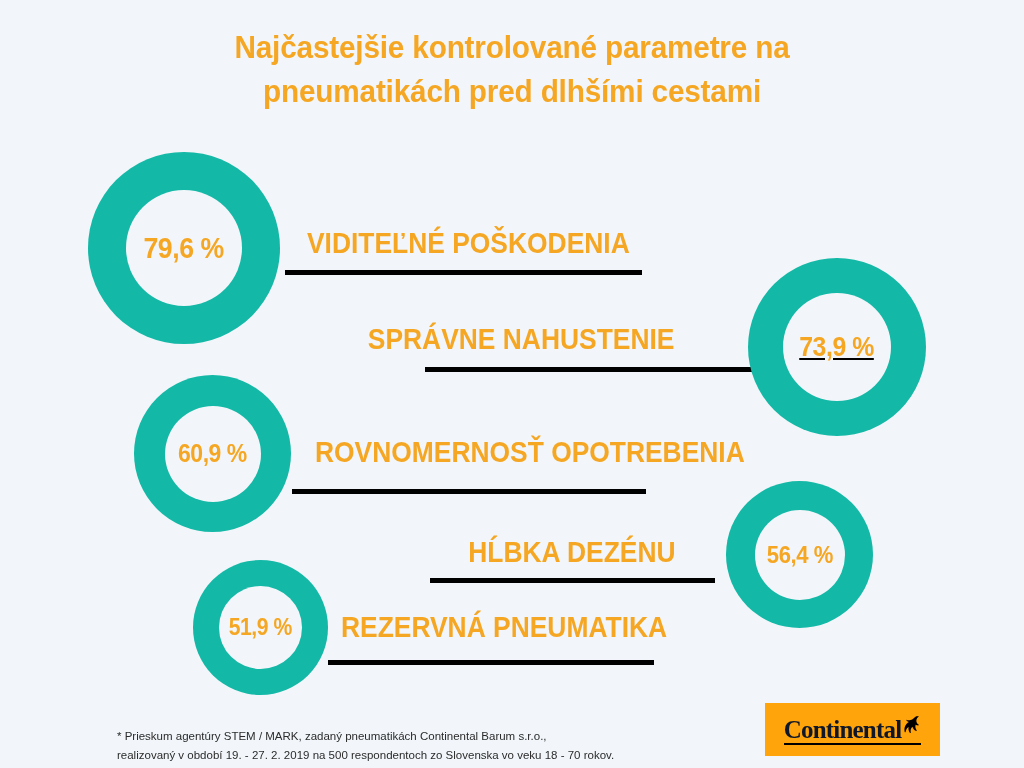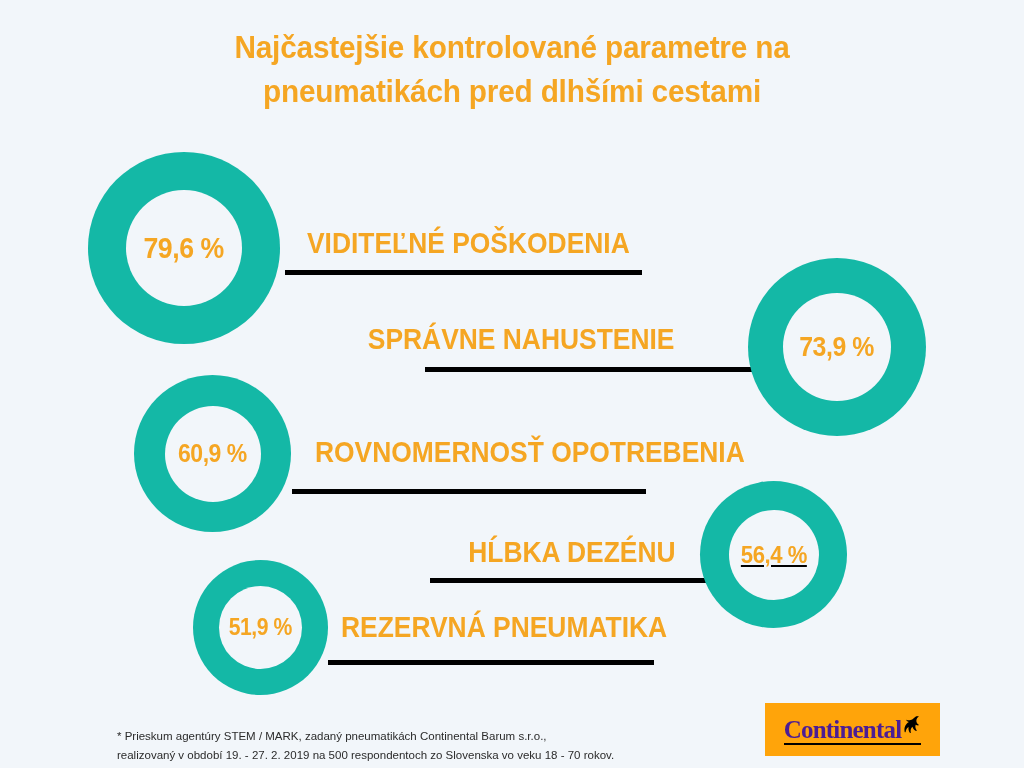--- a/index.html
+++ b/index.html
@@ -92,21 +92,21 @@
     background:#ffa40a;
     display:flex;
     align-items:center;
     justify-content:center;
   }
   .logo-inner { display:flex; align-items:center; }
   .logo-word {
     font-family:"Liberation Serif", serif;
     font-weight:bold;
     font-size:25px;
-    color:#4c1d95;
+    color:#0f172a;
     letter-spacing:-0.8px;
     line-height:1;
     position:relative;
   }
   .logo-word::after {
     content:"";
     position:absolute;
     left:0; right:-20px; bottom:-3px;
     height:2px; background:#000;
   }
@@ -124,37 +124,37 @@
 
   <div class="connector" style="left:285px; top:270px; width:357px;"></div>
   <div class="donut" style="left:88px; top:152px; width:192px; height:192px;">
     <div class="donut-hole" style="width:116px; height:116px;">
       <span class="donut-value" style="font-size:29px;">79,6 %</span>
     </div>
   </div>
   <div class="row-label anchor-left" style="left:307px; top:228px;">VIDITEĽNÉ POŠKODENIA</div>
 
   <div class="connector" style="left:425px; top:367px; width:340px;"></div>
-  <div class="donut" style="left:748px; top:258px; width:178px; height:178px;">
+  <div class="donut" style="left:748px; top:258px; width:178px; height:178px;text-decoration:underline;">
     <div class="donut-hole" style="width:108px; height:108px;">
       <span class="donut-value" style="font-size:27px;">73,9 %</span>
     </div>
   </div>
   <div class="row-label anchor-right" style="right:350px; top:324px;">SPRÁVNE NAHUSTENIE</div>
 
   <div class="connector" style="left:292px; top:489px; width:354px;"></div>
   <div class="donut" style="left:134px; top:375px; width:157px; height:157px;text-align:right;">
     <div class="donut-hole" style="width:96px; height:96px;">
       <span class="donut-value" style="font-size:25px;">60,9 %</span>
     </div>
   </div>
   <div class="row-label anchor-left" style="left:315px; top:437px;">ROVNOMERNOSŤ OPOTREBENIA</div>
 
   <div class="connector" style="left:430px; top:578px; width:285px;"></div>
-  <div class="donut" style="left:700px; top:481px; width:147px; height:147px;text-decoration:underline;">
+  <div class="donut" style="left:726px; top:481px; width:147px; height:147px;">
     <div class="donut-hole" style="width:90px; height:90px;">
       <span class="donut-value" style="font-size:24px;">56,4 %</span>
     </div>
   </div>
   <div class="row-label anchor-right" style="right:348px; top:537px;">HĹBKA DEZÉNU</div>
 
   <div class="connector" style="left:328px; top:660px; width:326px;"></div>
   <div class="donut" style="left:193px; top:560px; width:135px; height:135px;">
     <div class="donut-hole" style="width:83px; height:83px;">
       <span class="donut-value" style="font-size:23px;">51,9 %</span>

